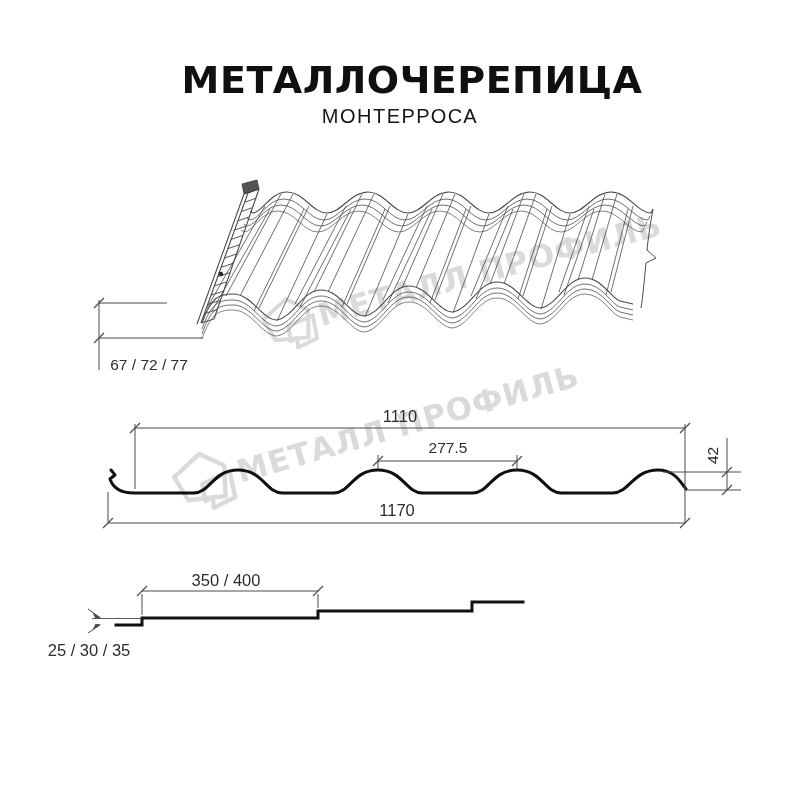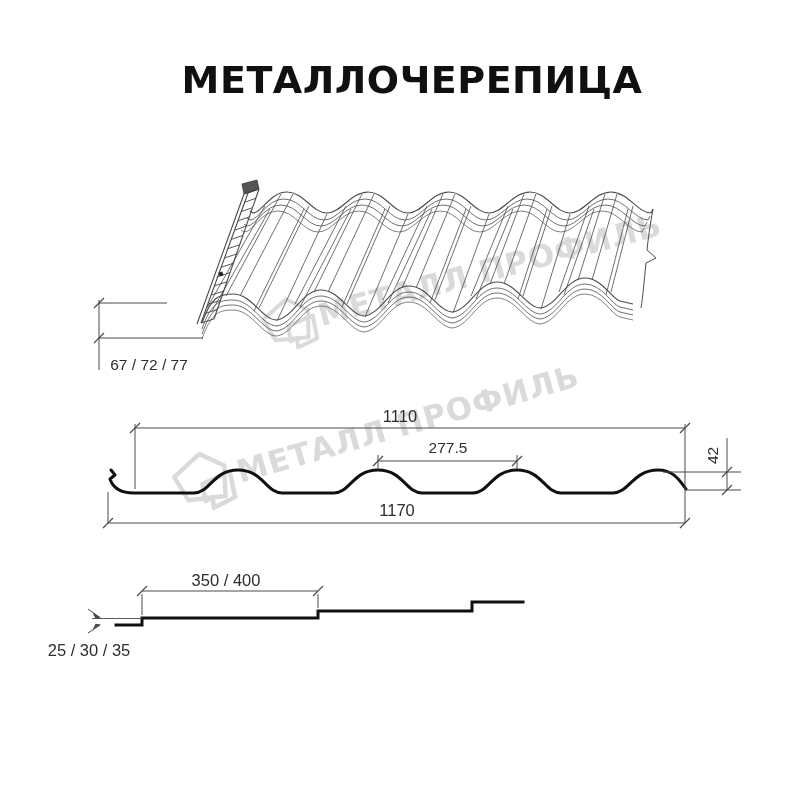--- a/index.html
+++ b/index.html
@@ -22,20 +22,21 @@
     font-family:"Liberation Sans",sans-serif;
     fill:#2d2d2d;
   }
   text.wm-text { font-family:"DejaVu Sans","Liberation Sans",sans-serif; font-weight:bold; letter-spacing:1px; }
 </style>
 </head>
 <body>
 
 <div class="header">
   <div class="title">МЕТАЛЛОЧЕРЕПИЦА</div>
+  <div class="subtitle">МОНТЕРРОСА</div>
 </div>
 
 <svg class="canvas" width="800" height="800" viewBox="0 0 800 800" xmlns="http://www.w3.org/2000/svg" xmlns:xlink="http://www.w3.org/1999/xlink">
 
   <defs>
 
     <path id="topwave" d="M250,211 L253,213 C262,213 270,192 287,192 C304,192 312,213 327,213
       C341,213 351,192 368,192 C385,192 393,213 408,213 C422,213 432,192 449,192
       C466,192 474,213 489,213 C503,213 513,192 530,192 C547,192 555,213 570,213
       C584,213 594,192 611,192 C628,192 638,213 651,213 L653,209"></path>

